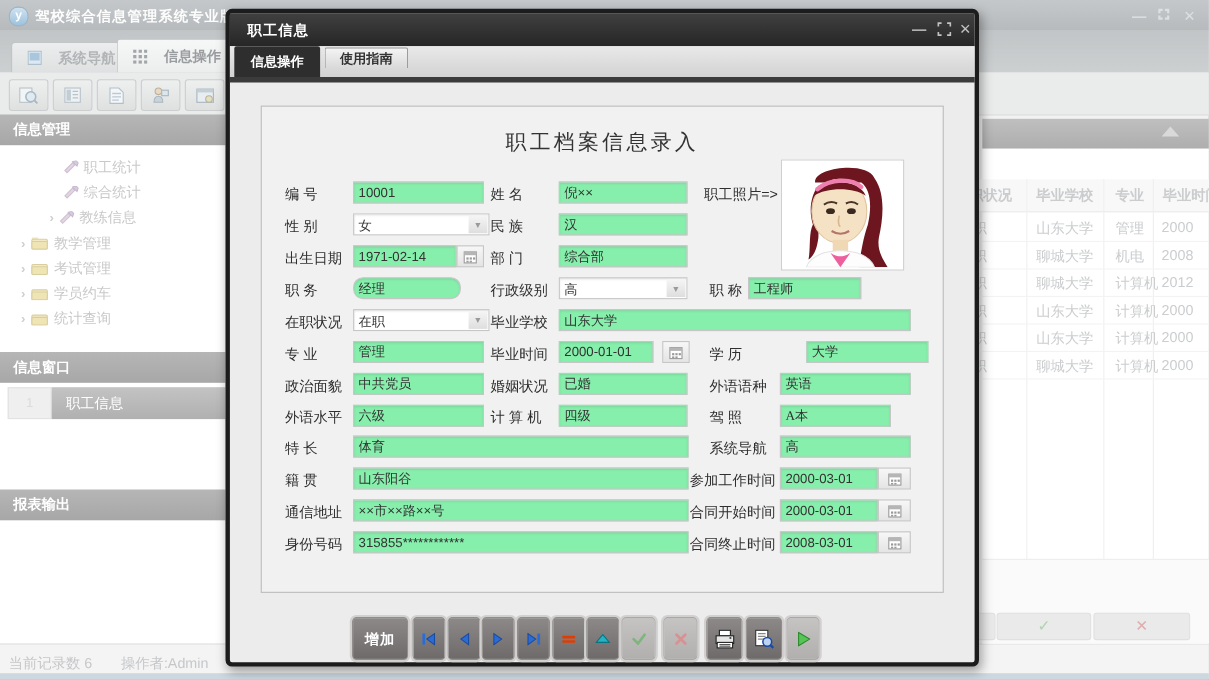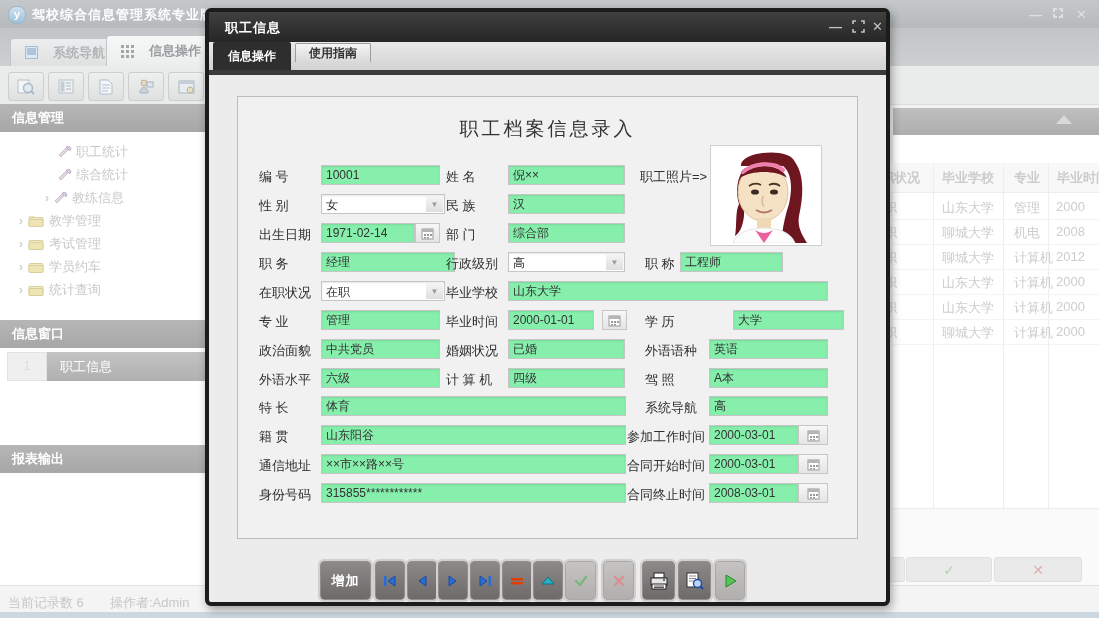--- a/index.html
+++ b/index.html
@@ -355,21 +355,21 @@
             <rect x="9" y="7" width="2" height="2"></rect>
             <rect x="3" y="10" width="2" height="1.5"></rect>
             <rect x="6" y="10" width="2" height="1.5"></rect>
           </g>
         </svg>
     </div>
     <span class="fl" style="left:237px;top:214px;">部  门</span>
     <input class="fi" style="left: 299px; top: 211px; width: 117px;" value="综合部">
 
     <span class="fl" style="left:50px;top:243px;">职  务</span>
-    <input class="fi" style="left: 112px; top: 240px; width: 134px;" value="经理">
+    <input class="fi" style="left: 112px; top: 240px; width: 98px; border-radius: 9px;" value="经理">
     <span class="fl" style="left:237px;top:243px;">行政级别</span>
     <div class="combo" style="left:299px;top:240px;width:117px;">
       <span class="cval">高</span>
       <span class="carrow">▼</span>
     </div>
     <span class="fl" style="left:436px;top:243px;">职  称</span>
     <input class="fi" style="left: 471px; top: 240px; width: 103px;" value="工程师">
 
     <span class="fl" style="left:50px;top:272px;">在职状况</span>
     <div class="combo" style="left:112px;top:269px;width:124px;">
@@ -404,21 +404,21 @@
     <span class="fl" style="left:237px;top:330px;">婚姻状况</span>
     <input class="fi" style="left: 299px; top: 327px; width: 117px;" value="已婚">
     <span class="fl" style="left:436px;top:330px;">外语语种</span>
     <input class="fi" style="left: 500px; top: 327px; width: 119px;" value="英语">
 
     <span class="fl" style="left:50px;top:359px;">外语水平</span>
     <input class="fi" style="left: 112px; top: 356px; width: 119px;" value="六级">
     <span class="fl" style="left:237px;top:359px;">计 算 机</span>
     <input class="fi" style="left: 299px; top: 356px; width: 117px;" value="四级">
     <span class="fl" style="left:436px;top:359px;">驾  照</span>
-    <input class="fi" style="left: 500px; top: 356px; width: 119px;" value="A本">
+    <input class="fi" style="left: 500px; top: 356px; width: 101px; font-family: Liberation Serif, serif;" value="A本">
 
     <span class="fl" style="left:50px;top:387px;">特  长</span>
     <input class="fi" style="left: 112px; top: 384px; width: 305px;" value="体育">
     <span class="fl" style="left:436px;top:387px;">系统导航</span>
     <input class="fi" style="left: 500px; top: 384px; width: 119px;" value="高">
 
     <span class="fl" style="left:50px;top:416px;">籍  贯</span>
     <input class="fi" style="left: 112px; top: 413px; width: 305px;" value="山东阳谷">
     <span class="fl" style="left:418px;top:416px;">参加工作时间</span>
     <input class="fi" style="left: 500px; top: 413px; width: 89px;" value="2000-03-01">

